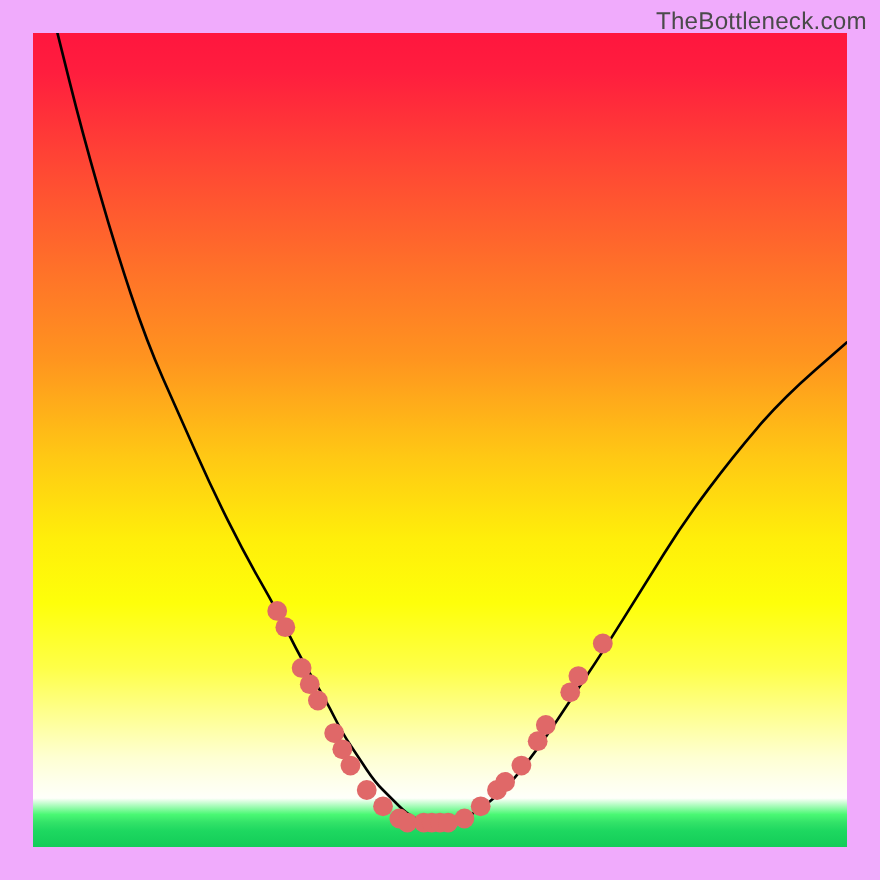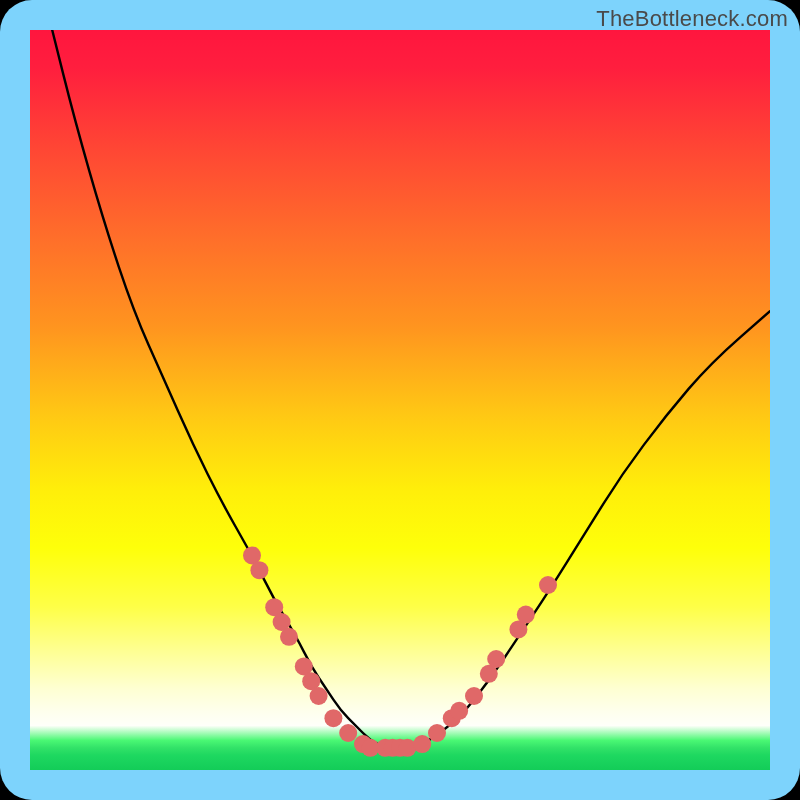--- a/index.html
+++ b/index.html
@@ -10,22 +10,21 @@
     background: #000;
     position: relative;
     font-family: Arial, sans-serif;
   }
   .frame {
     position: absolute;
     top: 0;
     left: 0;
     width: 800px;
     height: 800px;
-    background: #7dd3fc;
-    border-radius: 32px;
+    background: #f0abfc;
   }
   .plot-area {
     position: absolute;
     top: 30px;
     left: 30px;
     width: 740px;
     height: 740px;
     overflow: hidden;
   }
   .gradient-bg {

